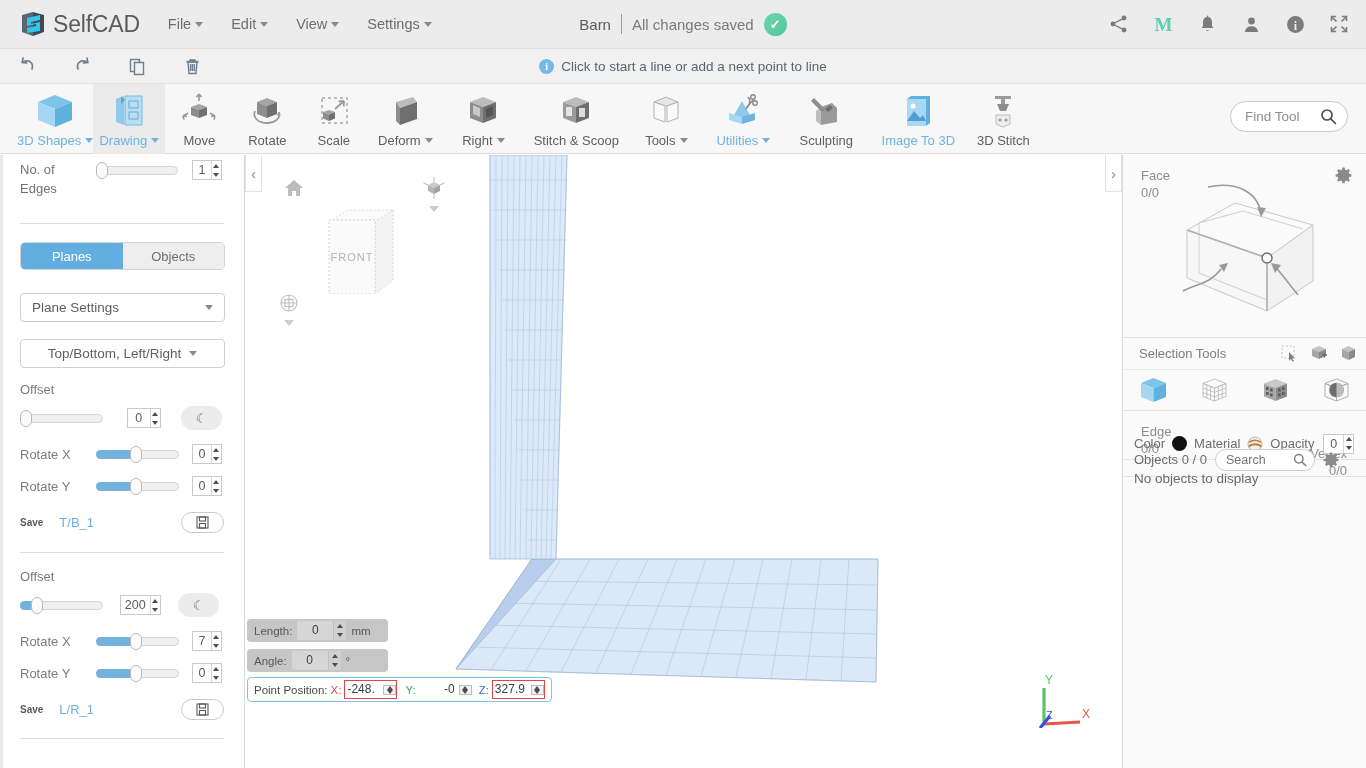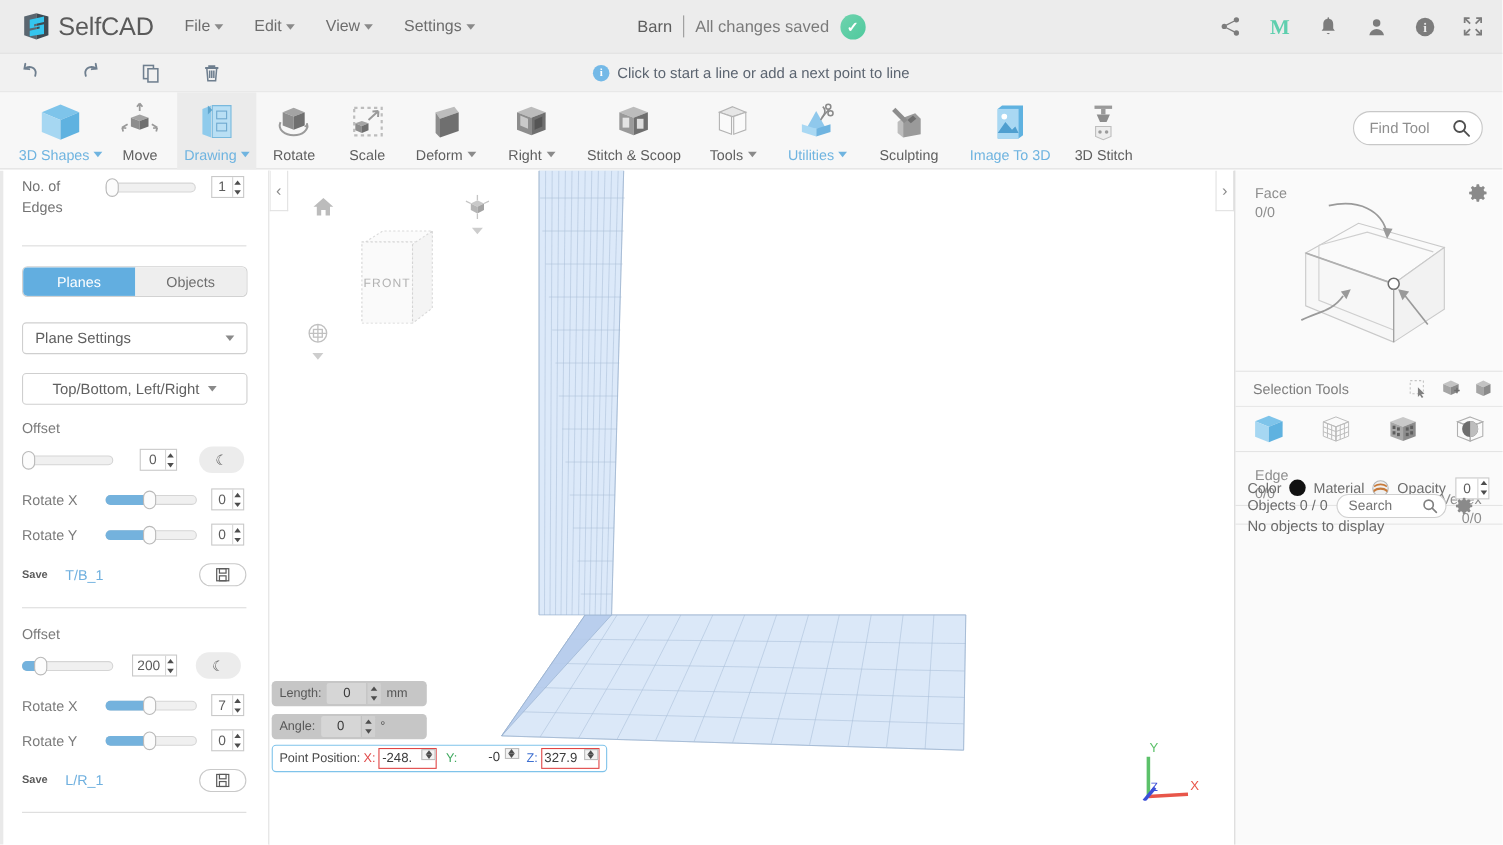--- a/index.html
+++ b/index.html
@@ -183,21 +183,21 @@
   .pointpos {
     position:absolute; left:247px; top:677px; height:25px;
     border:1px solid #7fc3ea; border-radius:4px; background:#fff;
     display:flex; align-items:center; padding:0 6px; gap:3px;
   }
   .pp-label { font-size:11.5px; color:#4a4a4a; }
   .ax-x { color:#e14a4a; font-size:11.5px; }
   .ax-y { color:#3fa95f; font-size:11.5px; }
   .ax-z { color:#3d6fd0; font-size:11.5px; }
   .pp-input {
-    display:flex; align-items:flex-start; height:19px; background:#fff;
+    display:flex; align-items:center; height:19px; background:#fff;
   }
   .pp-input.hl { border:1.5px solid #e04545; }
   .pp-input .ppval { font-size:12px; color:#3d3d3d; width:38px; text-align:left; line-height:17px; padding-left:2px; overflow:hidden; }
   .pp-arrows { width:13px; background:#f2f2f2; border:1px solid #bdbdbd; display:flex; flex-direction:column; }
   .pp-arrows div { flex:1; display:flex; align-items:center; justify-content:center; }
 
   .axisind { position:absolute; left:1030px; top:672px; width:62px; height:56px; }
 
   
   .rightpanel {
@@ -376,49 +376,49 @@
           <path d="M4 11 L21 18 L21 36 L4 29 Z" fill="#a6d7f2"></path>
           <path d="M38 11 L21 18 L21 36 L38 29 Z" fill="#5fb2e0"></path>
         </svg>
       </div>
       <div class="rlabel blue">
         <span>3D Shapes</span>
         <i class="caret"></i>
       </div>
     </div>
 
+    <div class="rtool active" style="min-width:72px">
+      <div class="ricon">
+        <svg width="42" height="40" viewBox="0 0 42 40">
+          <path d="M8 8 L16 5 L16 34 L8 31 Z" fill="#8fcbec"></path>
+          <path d="M17 5 L34 5 L34 34 L17 34 Z" fill="#b9dff4" stroke="#79b9dd"></path>
+          <rect x="21" y="10" width="9" height="7" fill="none" stroke="#6fa9cf"></rect>
+          <rect x="21" y="21" width="9" height="7" fill="none" stroke="#6fa9cf"></rect>
+          <path d="M13 5 L17 9 L13 13 Z" fill="#5fa5cd"></path>
+        </svg>
+      </div>
+      <div class="rlabel blue">
+        <span>Drawing</span>
+        <i class="caret"></i>
+      </div>
+    </div>
+
     <div class="rtool" style="min-width:68px">
       <div class="ricon">
         <svg width="42" height="40" viewBox="0 0 42 40">
           <path d="M21 13 L29 16 L21 19 L13 16 Z" fill="#a4a4a4"></path>
           <path d="M13 16 L21 19 L21 27 L13 24 Z" fill="#8d8d8d"></path>
           <path d="M29 16 L21 19 L21 27 L29 24 Z" fill="#6f6f6f"></path>
           <path d="M21 10 V3 M21 3 L18.5 6 M21 3 L23.5 6" stroke="#9a9a9a" stroke-width="1.6" fill="none"></path>
           <path d="M10 22 L5 25 M5 25 L8.8 25.4 M5 25 L6 28.6" stroke="#9a9a9a" stroke-width="1.6" fill="none"></path>
           <path d="M32 22 L37 25 M37 25 L33.2 25.4 M37 25 L36 28.6" stroke="#9a9a9a" stroke-width="1.6" fill="none"></path>
         </svg>
       </div>
       <div class="rlabel">
         <span>Move</span>
-      </div>
-    </div>
-
-    <div class="rtool active" style="min-width:72px">
-      <div class="ricon">
-        <svg width="42" height="40" viewBox="0 0 42 40">
-          <path d="M8 8 L16 5 L16 34 L8 31 Z" fill="#8fcbec"></path>
-          <path d="M17 5 L34 5 L34 34 L17 34 Z" fill="#b9dff4" stroke="#79b9dd"></path>
-          <rect x="21" y="10" width="9" height="7" fill="none" stroke="#6fa9cf"></rect>
-          <rect x="21" y="21" width="9" height="7" fill="none" stroke="#6fa9cf"></rect>
-          <path d="M13 5 L17 9 L13 13 Z" fill="#5fa5cd"></path>
-        </svg>
-      </div>
-      <div class="rlabel blue">
-        <span>Drawing</span>
-        <i class="caret"></i>
       </div>
     </div>
 
     <div class="rtool" style="min-width:68px">
       <div class="ricon">
         <svg width="42" height="40" viewBox="0 0 42 40">
           <path d="M21 7 L31 11 L21 15 L11 11 Z" fill="#a4a4a4"></path>
           <path d="M11 11 L21 15 L21 27 L11 23 Z" fill="#8d8d8d"></path>
           <path d="M31 11 L21 15 L21 27 L31 23 Z" fill="#6f6f6f"></path>
           <path d="M9 20 C6 27 13 32 21 32 C29 32 35 27 33 21" stroke="#9a9a9a" stroke-width="1.8" fill="none"></path>

